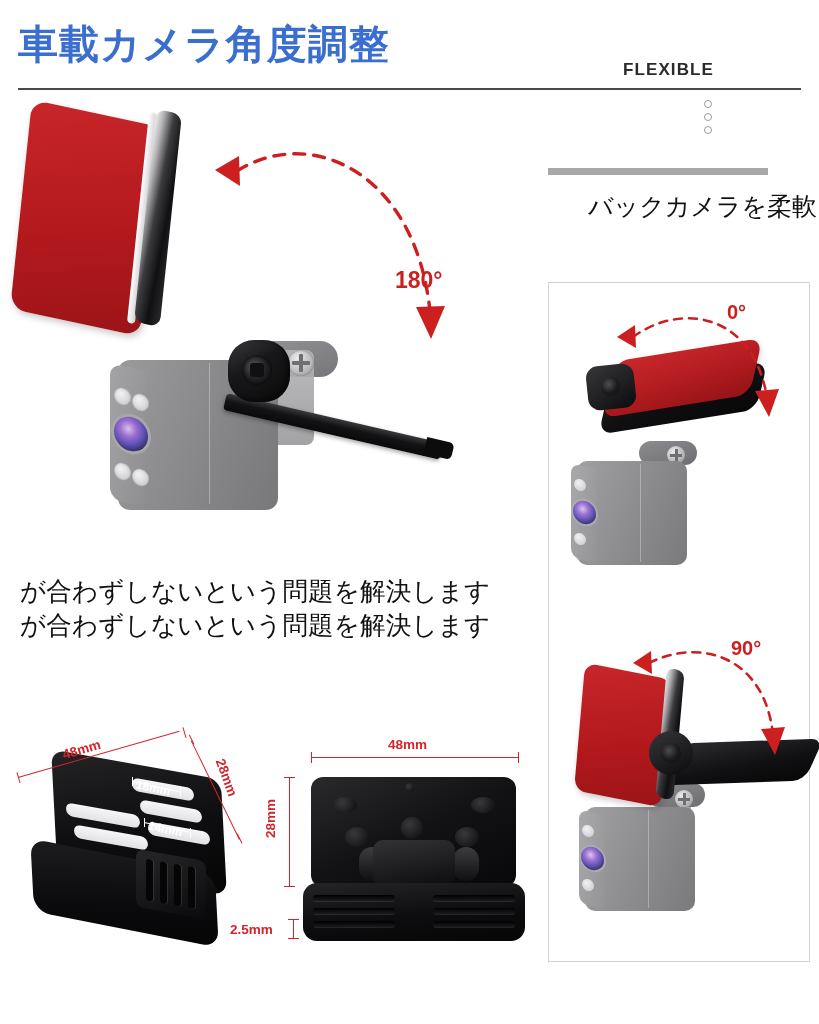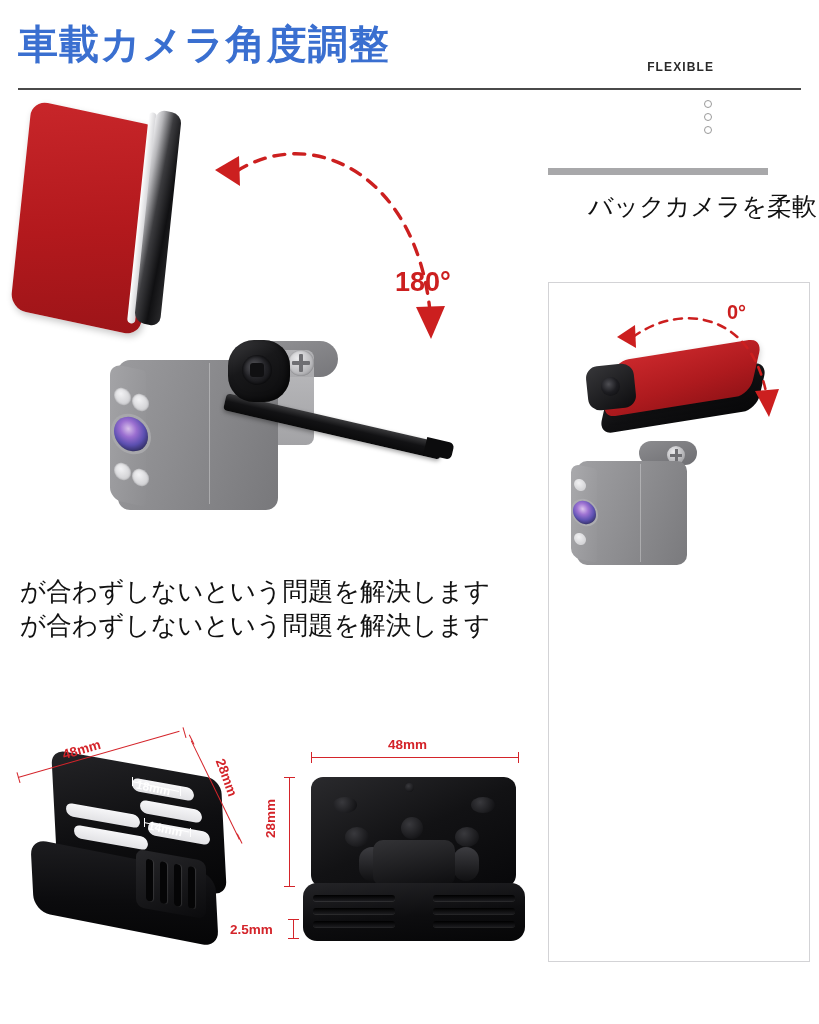--- a/index.html
+++ b/index.html
@@ -12,21 +12,21 @@
   .page { position: relative; width: 732px; height: 1024px; background:#fff; }
 
   
   .title {
     position: absolute; left: 18px; top: 22px;
     font-size: 40px; font-weight: 700; letter-spacing: 1px;
     color: #3a6fd0; line-height: 1.1; white-space: nowrap;
   }
   .flexible-tag {
     position: absolute; right: 18px; top: 60px;
-    font-size: 12px; font-weight: 700; letter-spacing: 1.1px;
+    font-size: 17px; font-weight: 700; letter-spacing: 1.1px;
     color: #2b2b2b;
   }
   .header-rule {
     position: absolute; left: 18px; top: 88px;
     width: 783px; height: 2px; background: #4a4a4a;
   }
   .dots { position: absolute; right: 18px; top: 100px; width: 12px; }
   .dots i {
     display: block; width: 8px; height: 8px; margin: 0 0 5px 2px;
     border: 1.3px solid #9a9a9a; border-radius: 50%;
@@ -134,21 +134,21 @@
     background: linear-gradient(90deg,#ffffff,#d2d2d5);
     transform: rotate(6deg) skewY(6deg); border-radius:4px;
   }
 
   
   .arc-180 { position:absolute; left:205px; top:18px; width:245px; height:250px; }
   .deg-label {
     position: absolute; font-weight: 700; color: #cc1f1f;
     font-family: "Liberation Sans", sans-serif;
   }
-  .deg-180 { left: 385px; top: 162px; font-size: 27px; }
+  .deg-180 { left: 385px; top: 162px; font-size: 23px; }
 
   
   .body-copy {
     position: absolute; left: 20px; top: 575px; width: 500px;
     font-size: 25.5px; line-height: 1.33; color: #111; font-weight: 500;
     letter-spacing: .2px;
   }
   .body-copy div { white-space: nowrap; }
 
   
@@ -480,15 +480,39 @@
       <div class="tray-hole0"></div>
 
       <svg style="position:absolute; left:68px; top:22px; width:170px; height:115px;" viewBox="0 0 170 115">
         <path d="M 16 32 C 62 -2, 135 6, 150 92" fill="none" stroke="#cc1f1f" stroke-width="2.6" stroke-dasharray="8 7" stroke-linecap="round"></path>
         <polygon points="18,20 0,32 19,43" fill="#cc1f1f"></polygon>
         <polygon points="138,86 152,112 162,84" fill="#cc1f1f"></polygon>
       </svg>
       <div class="deg-label deg-0" style="left:178px; top:18px;">0°</div>
     </div>
 
+    <div class="r-cell bottom">
+      <div class="mini-stem" style="left:112px; top:170px;"></div>
+      <div class="mini-knuckle" style="left:98px;  top:160px;"></div>
+      <div class="mini-screw" style="left:126px; top:167px;"></div>
+
+      <div class="mini-cam" style="left:36px; top:184px;"></div>
+      <div class="mini-face" style="left:30px; top:189px;"></div>
+      <div class="mini-led" style="left:33px; top:202px;"></div>
+      <div class="mini-led" style="left:33px; top:256px;"></div>
+      <div class="mini-lens" style="left:32px; top:224px;"></div>
+
+      <div class="tray90"></div>
+      <div class="plate90"></div>
+      <div class="plate90-edge"></div>
+      <div class="hinge90"></div>
+      <div class="hinge90-hole"></div>
+
+      <svg style="position:absolute; left:84px; top:18px; width:160px; height:120px;" viewBox="0 0 160 120">
+        <path d="M 16 22 C 68 -4, 132 16, 140 94" fill="none" stroke="#cc1f1f" stroke-width="2.6" stroke-dasharray="8 7" stroke-linecap="round"></path>
+        <polygon points="18,10 0,22 19,33" fill="#cc1f1f"></polygon>
+        <polygon points="128,88 142,114 152,86" fill="#cc1f1f"></polygon>
+      </svg>
+      <div class="deg-label deg-90" style="left:182px; top:14px;">90°</div>
+    </div>
   </div>
 
 </div>
 
 </body></html>

